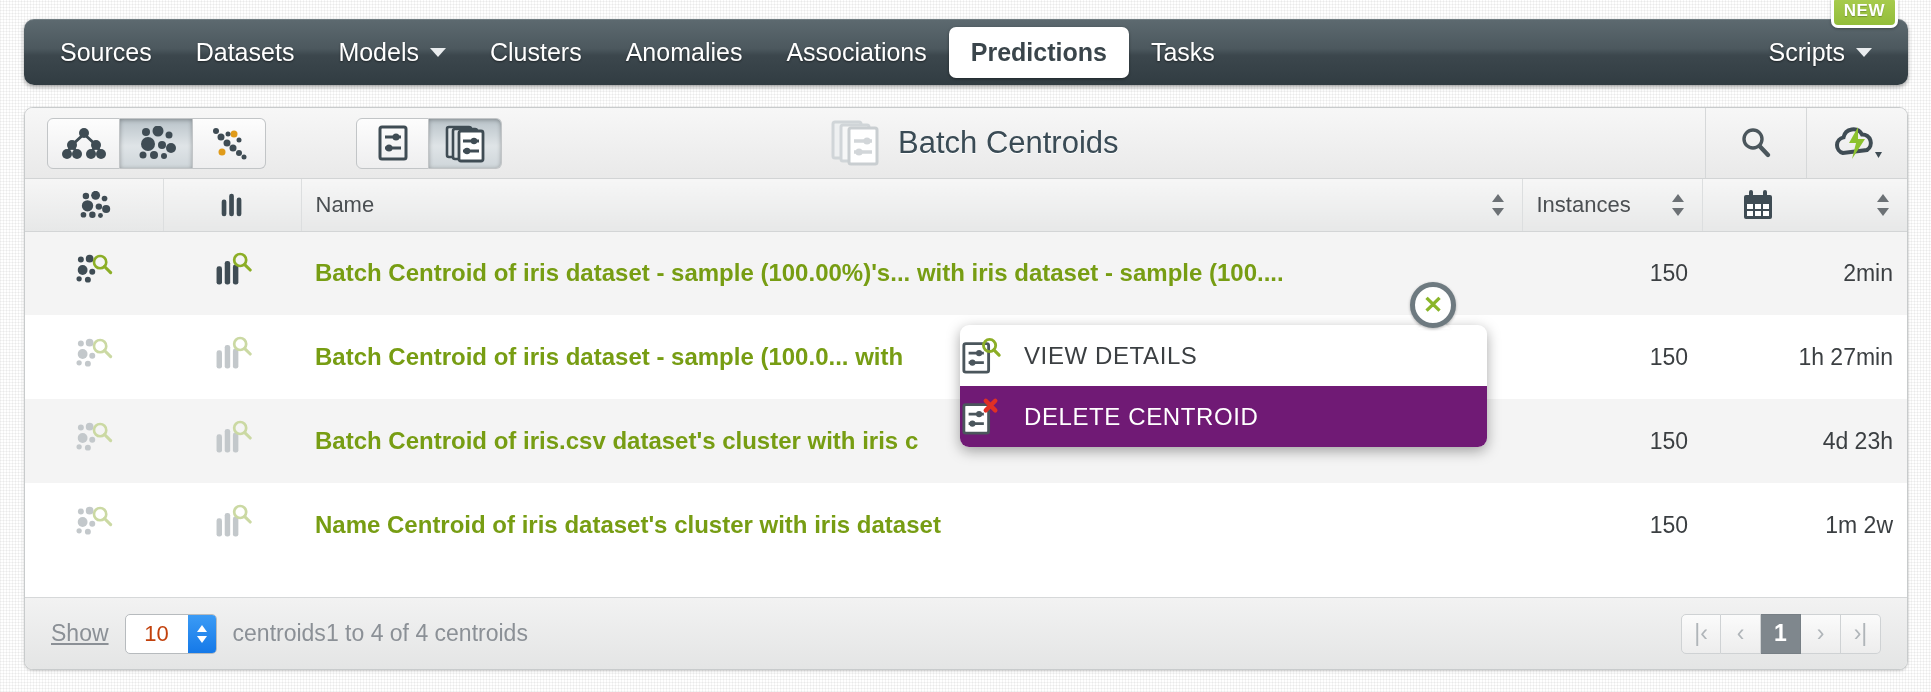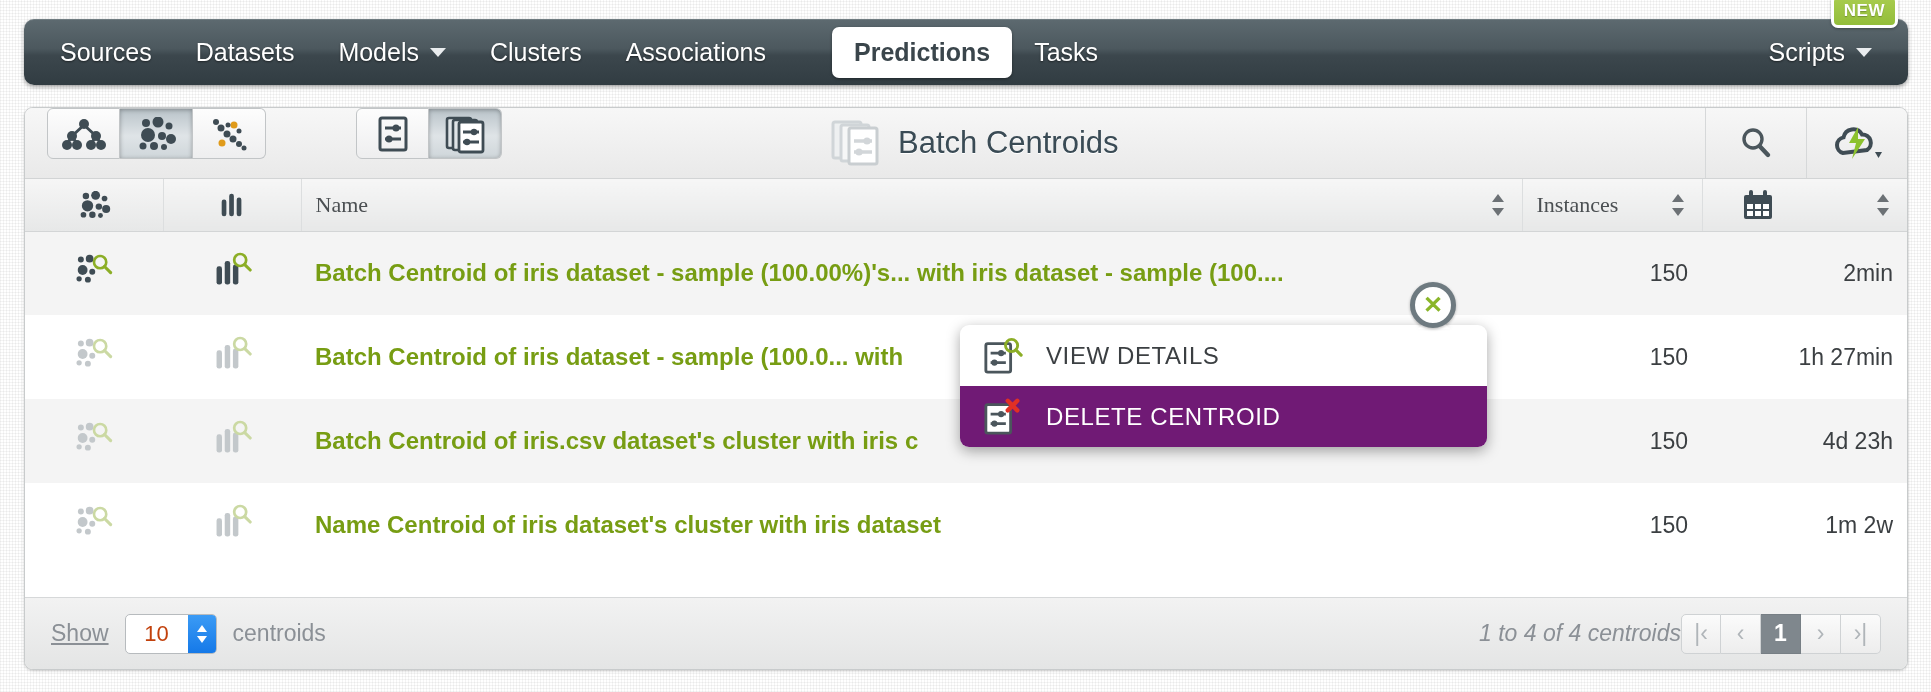--- a/index.html
+++ b/index.html
@@ -40,21 +40,20 @@
     gap: 11px;
     cursor: pointer;
   }
   .nav-item.active {
     background: #ffffff;
     color: #3a454b;
     font-weight: bold;
     text-shadow: none;
     box-shadow: 0 1px 3px rgba(0,0,0,0.4);
     padding: 11px 22px;
-    margin-left: 44px;
   }
   .caret-down {
     width: 0; height: 0;
     border-left: 8px solid transparent;
     border-right: 8px solid transparent;
     border-top: 9px solid #e9ecee;
     display: inline-block;
   }
   #nav-spacer { flex: 1; }
   #nav-right { position: relative; display: flex; align-items: center; }
@@ -84,21 +83,21 @@
     box-shadow: 0 1px 3px rgba(0,0,0,0.18);
     overflow: hidden;
   }
 
   
   #toolbar {
     height: 71px;
     background: linear-gradient(to bottom, #f7f7f7, #e9e9e9);
     border-bottom: 1px solid #d2d4d5;
     display: flex;
-    align-items: flex-start;
+    align-items: center;
     position: relative;
     gap: 44px;
   }
   .btn-group { display: flex; margin-left: 22px; }
   .tbtn {
     width: 73px; height: 51px;
     border: 1px solid #c2c5c7;
     background: linear-gradient(to bottom, #fdfdfd, #eeeeef);
     display: flex; align-items: center; justify-content: center;
     cursor: pointer;
@@ -142,21 +141,20 @@
     height: 52px;
     background: linear-gradient(to bottom, #f6f6f6, #e7e8e8);
     border-bottom: 1px solid #d3d5d6;
     border-right: 1px solid #dcdedf;
     font-size: 22px;
     font-weight: normal;
     color: #4b4f52;
     text-align: left;
     padding: 0 14px;
     vertical-align: middle;
-    font-family: Liberation Serif, serif;
   }
   #grid thead th:last-child { border-right: none; }
   .th-inner { display: flex; align-items: center; justify-content: space-between; width: 100%; }
   .th-center { display: flex; align-items: center; justify-content: center; }
 
   #grid tbody td {
     height: 84px;
     font-size: 23px;
     color: #3b3f42;
     padding: 12px 14px;
@@ -204,21 +202,21 @@
   }
   #page-size-value {
     flex: 1; text-align: center;
     color: #c2410c; font-size: 22px;
   }
   #page-size-stepper {
     width: 28px; height: 100%;
     background: linear-gradient(to bottom, #3b9bf5, #1579e8);
     display: flex; align-items: center; justify-content: center;
   }
-  #footer-mid { flex: 1; text-align: right; font-style: italic; }
+  #footer-mid { flex: 1; text-align: left; }
   #pager { display: flex; }
   .pg {
     width: 40px; height: 40px;
     border: 1px solid #cfd2d4;
     background: linear-gradient(to bottom, #fbfbfb, #ededed);
     display: flex; align-items: center; justify-content: center;
     color: #b0b5b9;
     font-size: 23px;
     cursor: pointer;
   }
@@ -260,21 +258,20 @@
     width: 0; height: 0;
     border-left: 16px solid transparent;
     border-right: 16px solid transparent;
     border-bottom: 16px solid #ffffff;
     z-index: 36;
     filter: drop-shadow(0 -2px 2px rgba(0,0,0,0.12));
   }
   .ctx-item {
     height: 61px;
     display: flex; align-items: center;
-    padding-left: 22px;
     gap: 22px;
     font-size: 24px;
     color: #3b3f42;
     letter-spacing: 0.6px;
     cursor: pointer;
   }
   .ctx-item.hl { background: #a3c martin; }
   .ctx-item.hl { background: #701a75; color: #ffffff; }
 </style>
 </head>
@@ -286,20 +283,23 @@
   </div>
   <div class="nav-item">
     <span>Datasets</span>
   </div>
   <div class="nav-item">
     <span>Models</span>
     <span class="caret-down"></span>
   </div>
   <div class="nav-item">
     <span>Clusters</span>
+  </div>
+  <div class="nav-item">
+    <span>Anomalies</span>
   </div>
   <div class="nav-item">
     <span>Associations</span>
   </div>
   <div class="nav-item active">
     <span>Predictions</span>
   </div>
   <div class="nav-item">
     <span>Tasks</span>
   </div>

